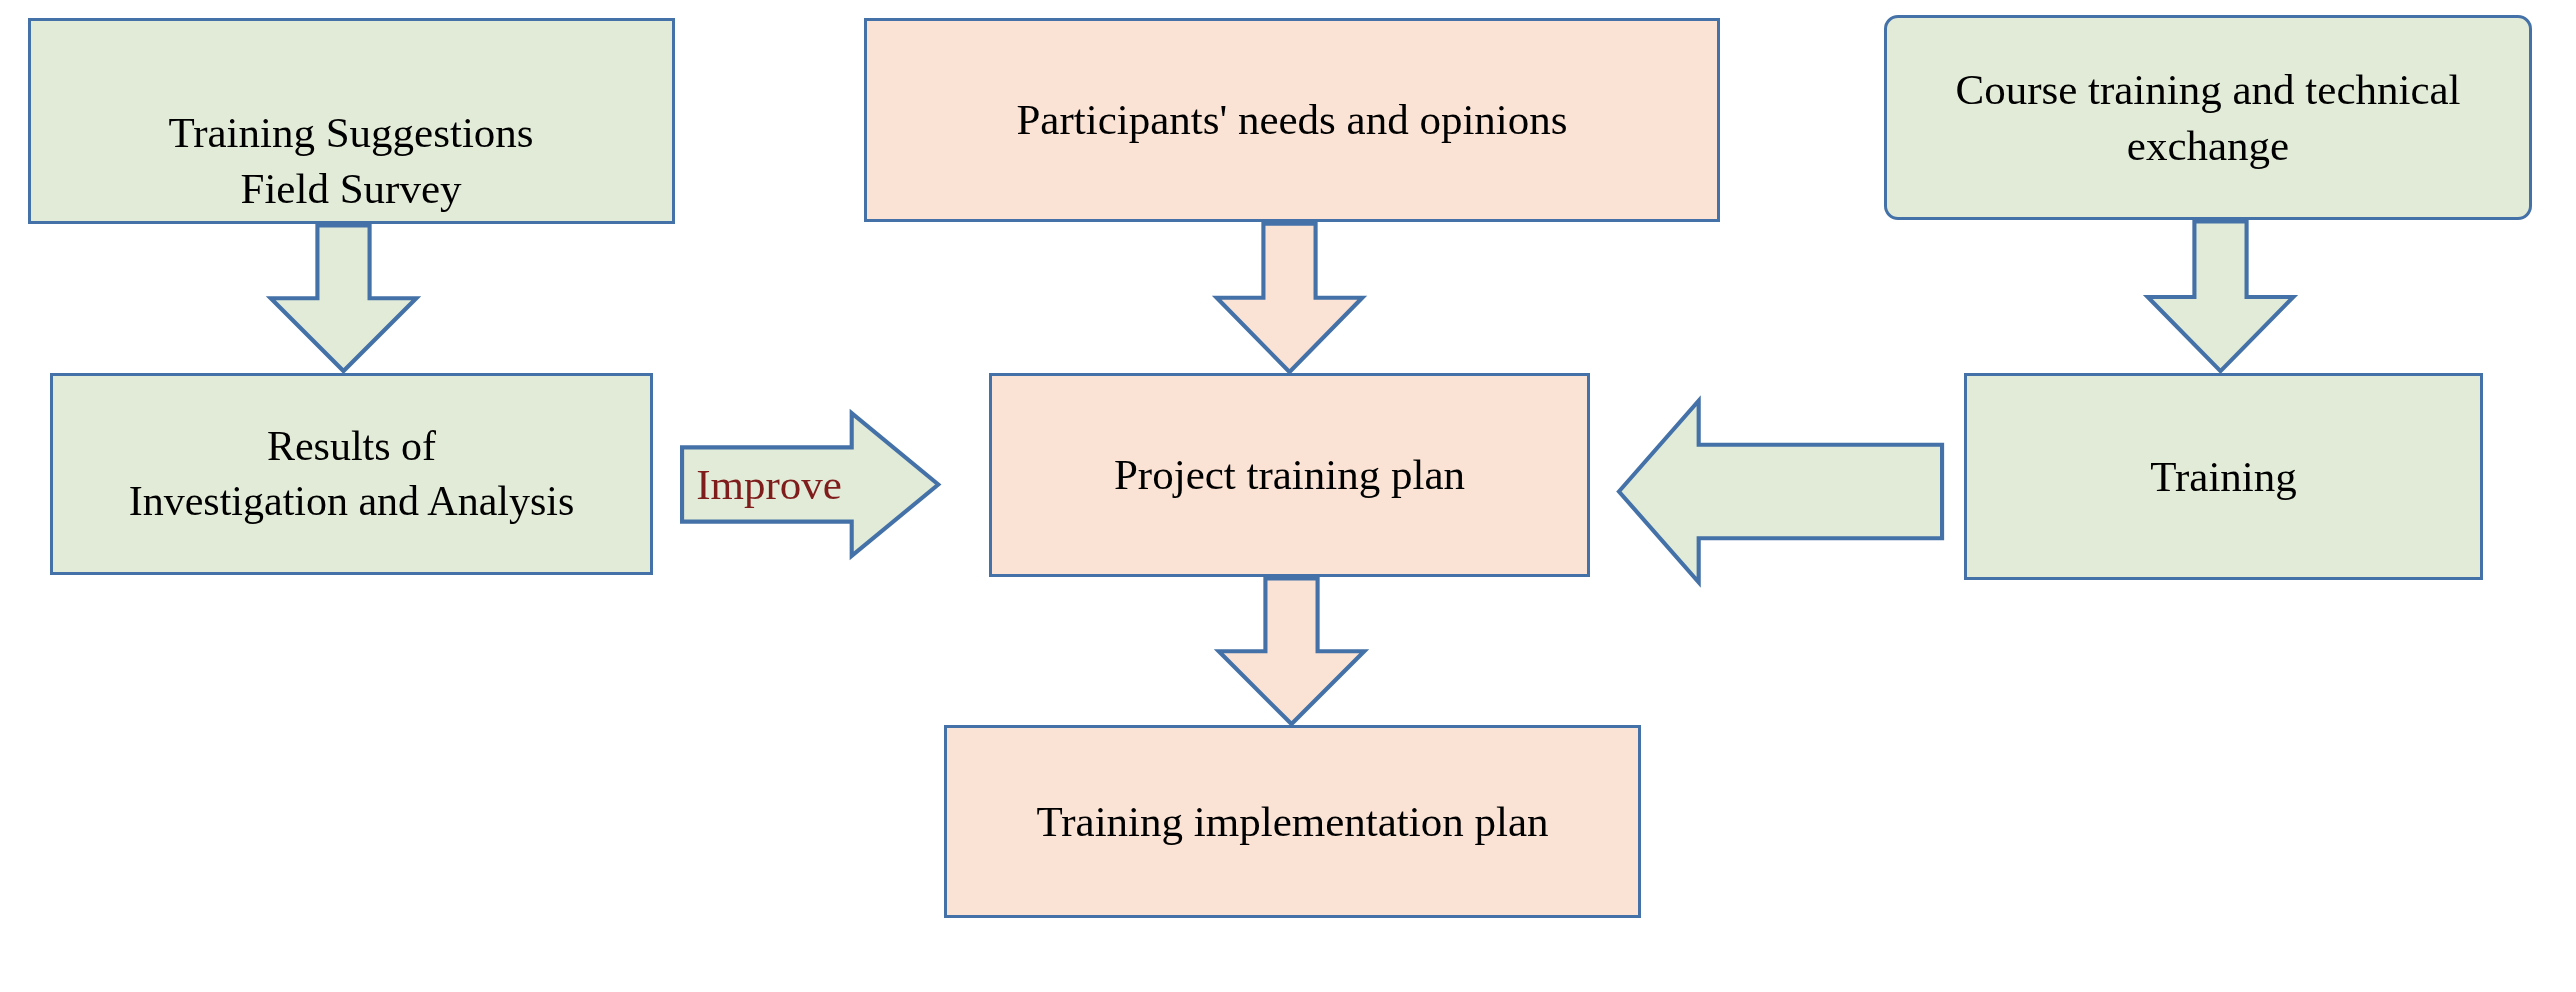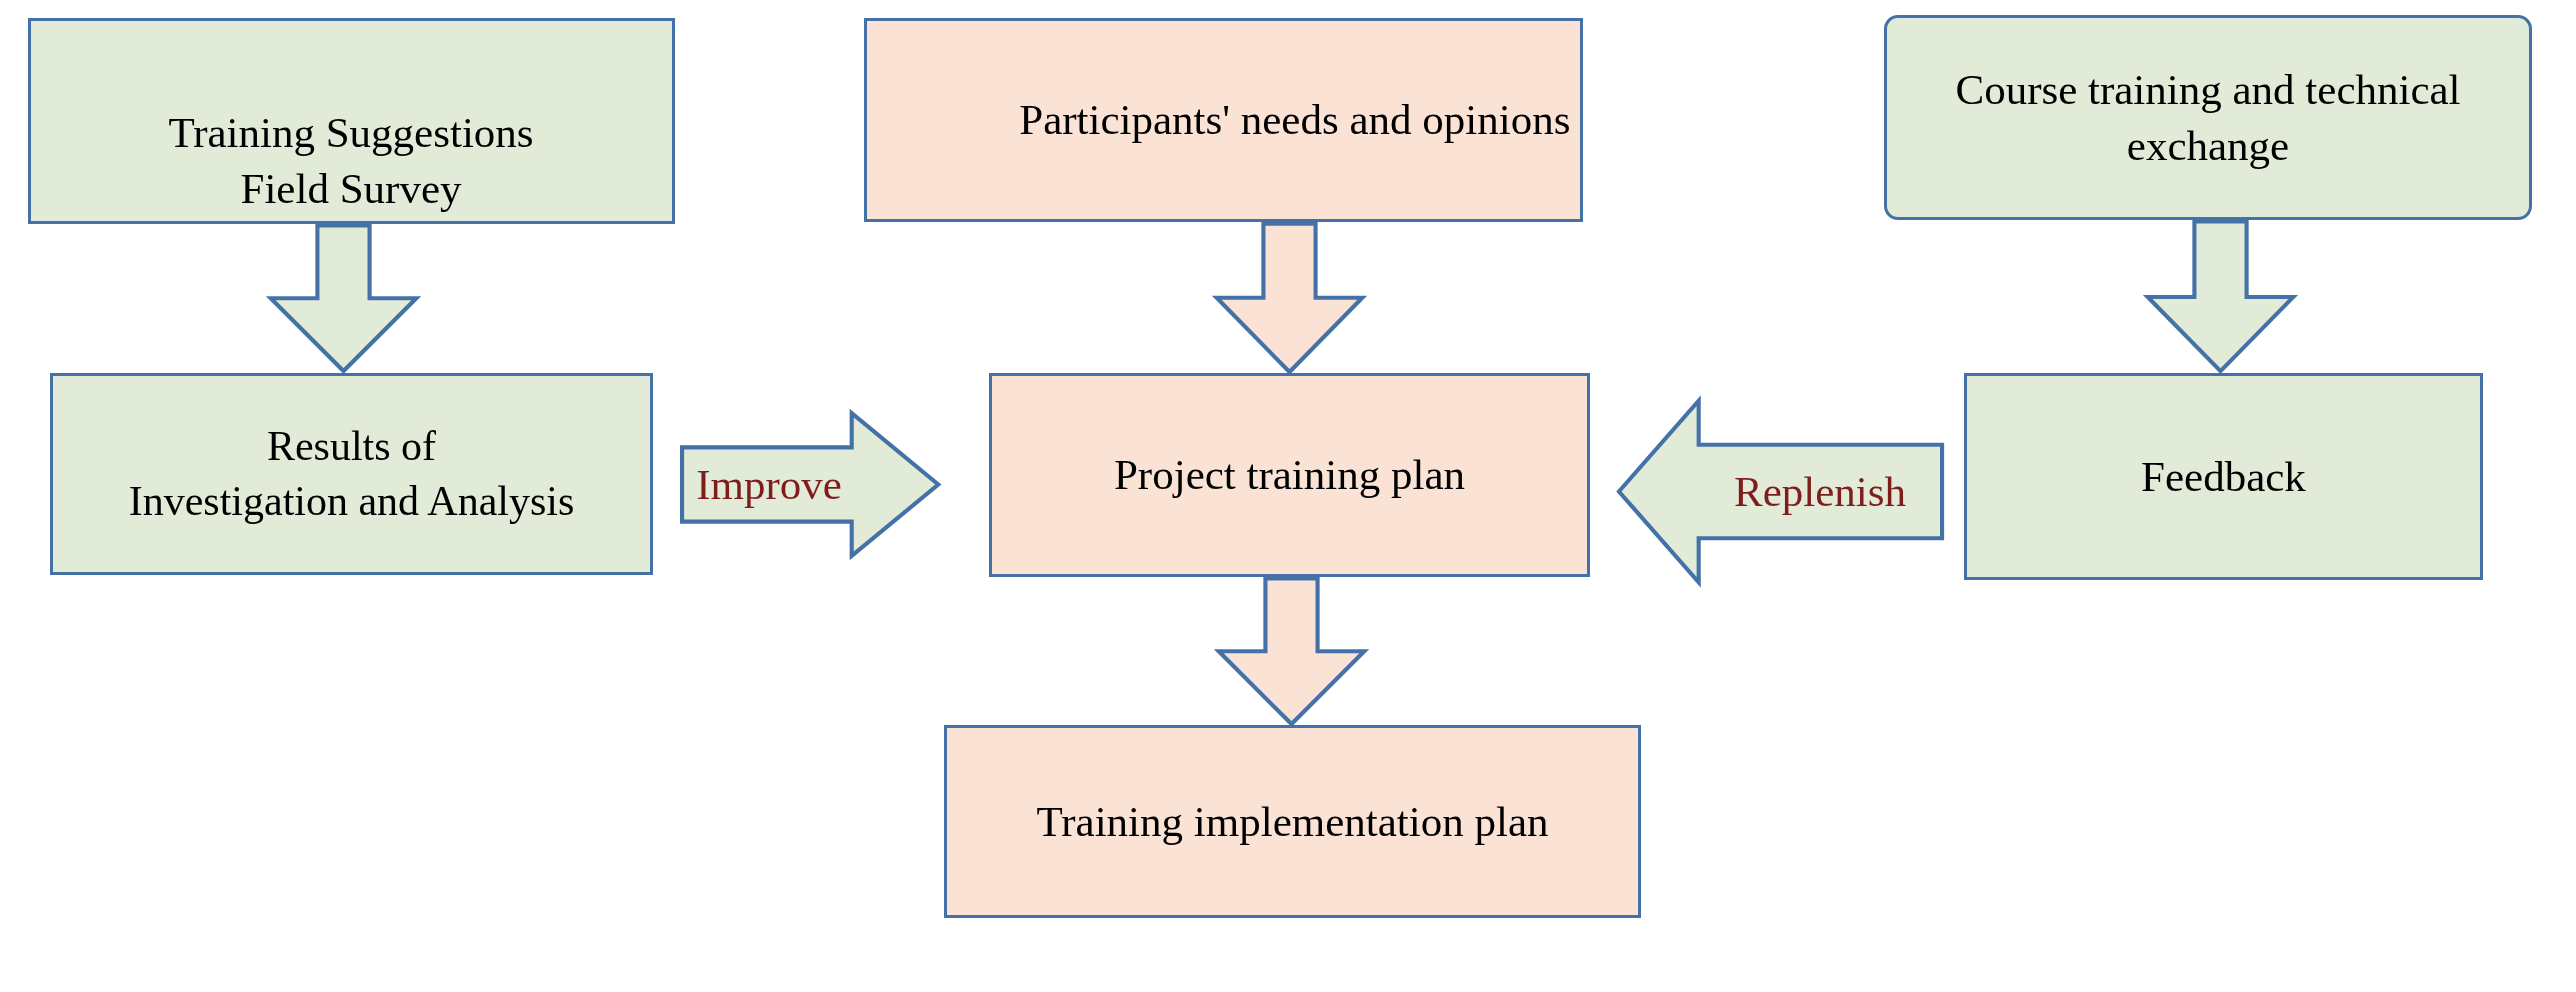--- a/index.html
+++ b/index.html
@@ -60,21 +60,21 @@
 </head>
 <body>
 
 <div id="stage">
 
   <div class="node fill-green" style="left:27.5px; top:18px; width:647px; height:206px; font-size:43px;align-items:flex-end;">
     <span class="node-text">Training Suggestions
 Field Survey</span>
   </div>
 
-  <div class="node fill-peach" style="left:864px; top:18px; width:719px; height:204px; font-size:43px;justify-content:flex-end;">
+  <div class="node fill-peach" style="left:864px; top:18px; width:856px; height:204px; font-size:43px;">
     <span class="node-text">Participants' needs and opinions</span>
   </div>
 
   <div class="node fill-green" style="left:1884px; top:15px; width:648px; height:205px; font-size:43px;border-radius:14px;">
     <span class="node-text">Course training and technical
 exchange</span>
   </div>
 
   <div class="arrow" style="left:268px; top:224px; width:151px; height:150px;">
     <svg width="151" height="150" viewBox="0 0 220 218" xmlns="http://www.w3.org/2000/svg">
@@ -110,26 +110,23 @@
 
   <div class="node fill-peach" style="left:989px; top:373px; width:601px; height:204px; font-size:43px;">
     <span class="node-text">Project training plan</span>
   </div>
 
   <div class="arrow" style="left:1616px; top:398px; width:329px; height:187px;">
     <svg width="329" height="187" viewBox="0 0 478 272" xmlns="http://www.w3.org/2000/svg">
       <polygon points="4,136 120,4 120,68 474,68 474,204 120,204 120,268" fill="#E2EBD7" stroke="#4472A8" stroke-width="6" stroke-linejoin="miter"></polygon>
     </svg>
   </div>
-  <div class="arrow-label" style="left:1698px; top:444px; width:244px; height:94px; font-size:43px;">
-    <span>Replenish</span>
-  </div>
 
   <div class="node fill-green" style="left:1964px; top:373px; width:519px; height:207px; font-size:43px;">
-    <span class="node-text">Feedback</span>
+    <span class="node-text">Training</span>
   </div>
 
   <div class="arrow" style="left:1216px; top:577px; width:151px; height:150px;">
     <svg width="151" height="150" viewBox="0 0 220 218" xmlns="http://www.w3.org/2000/svg">
       <polygon points="72,2 148,2 148,108 216,108 110,214 4,108 72,108" fill="#FAE3D5" stroke="#4472A8" stroke-width="6" stroke-linejoin="miter"></polygon>
     </svg>
   </div>
 
   <div class="node fill-peach" style="left:944px; top:725px; width:697px; height:193px; font-size:43px;">
     <span class="node-text">Training implementation plan</span>

